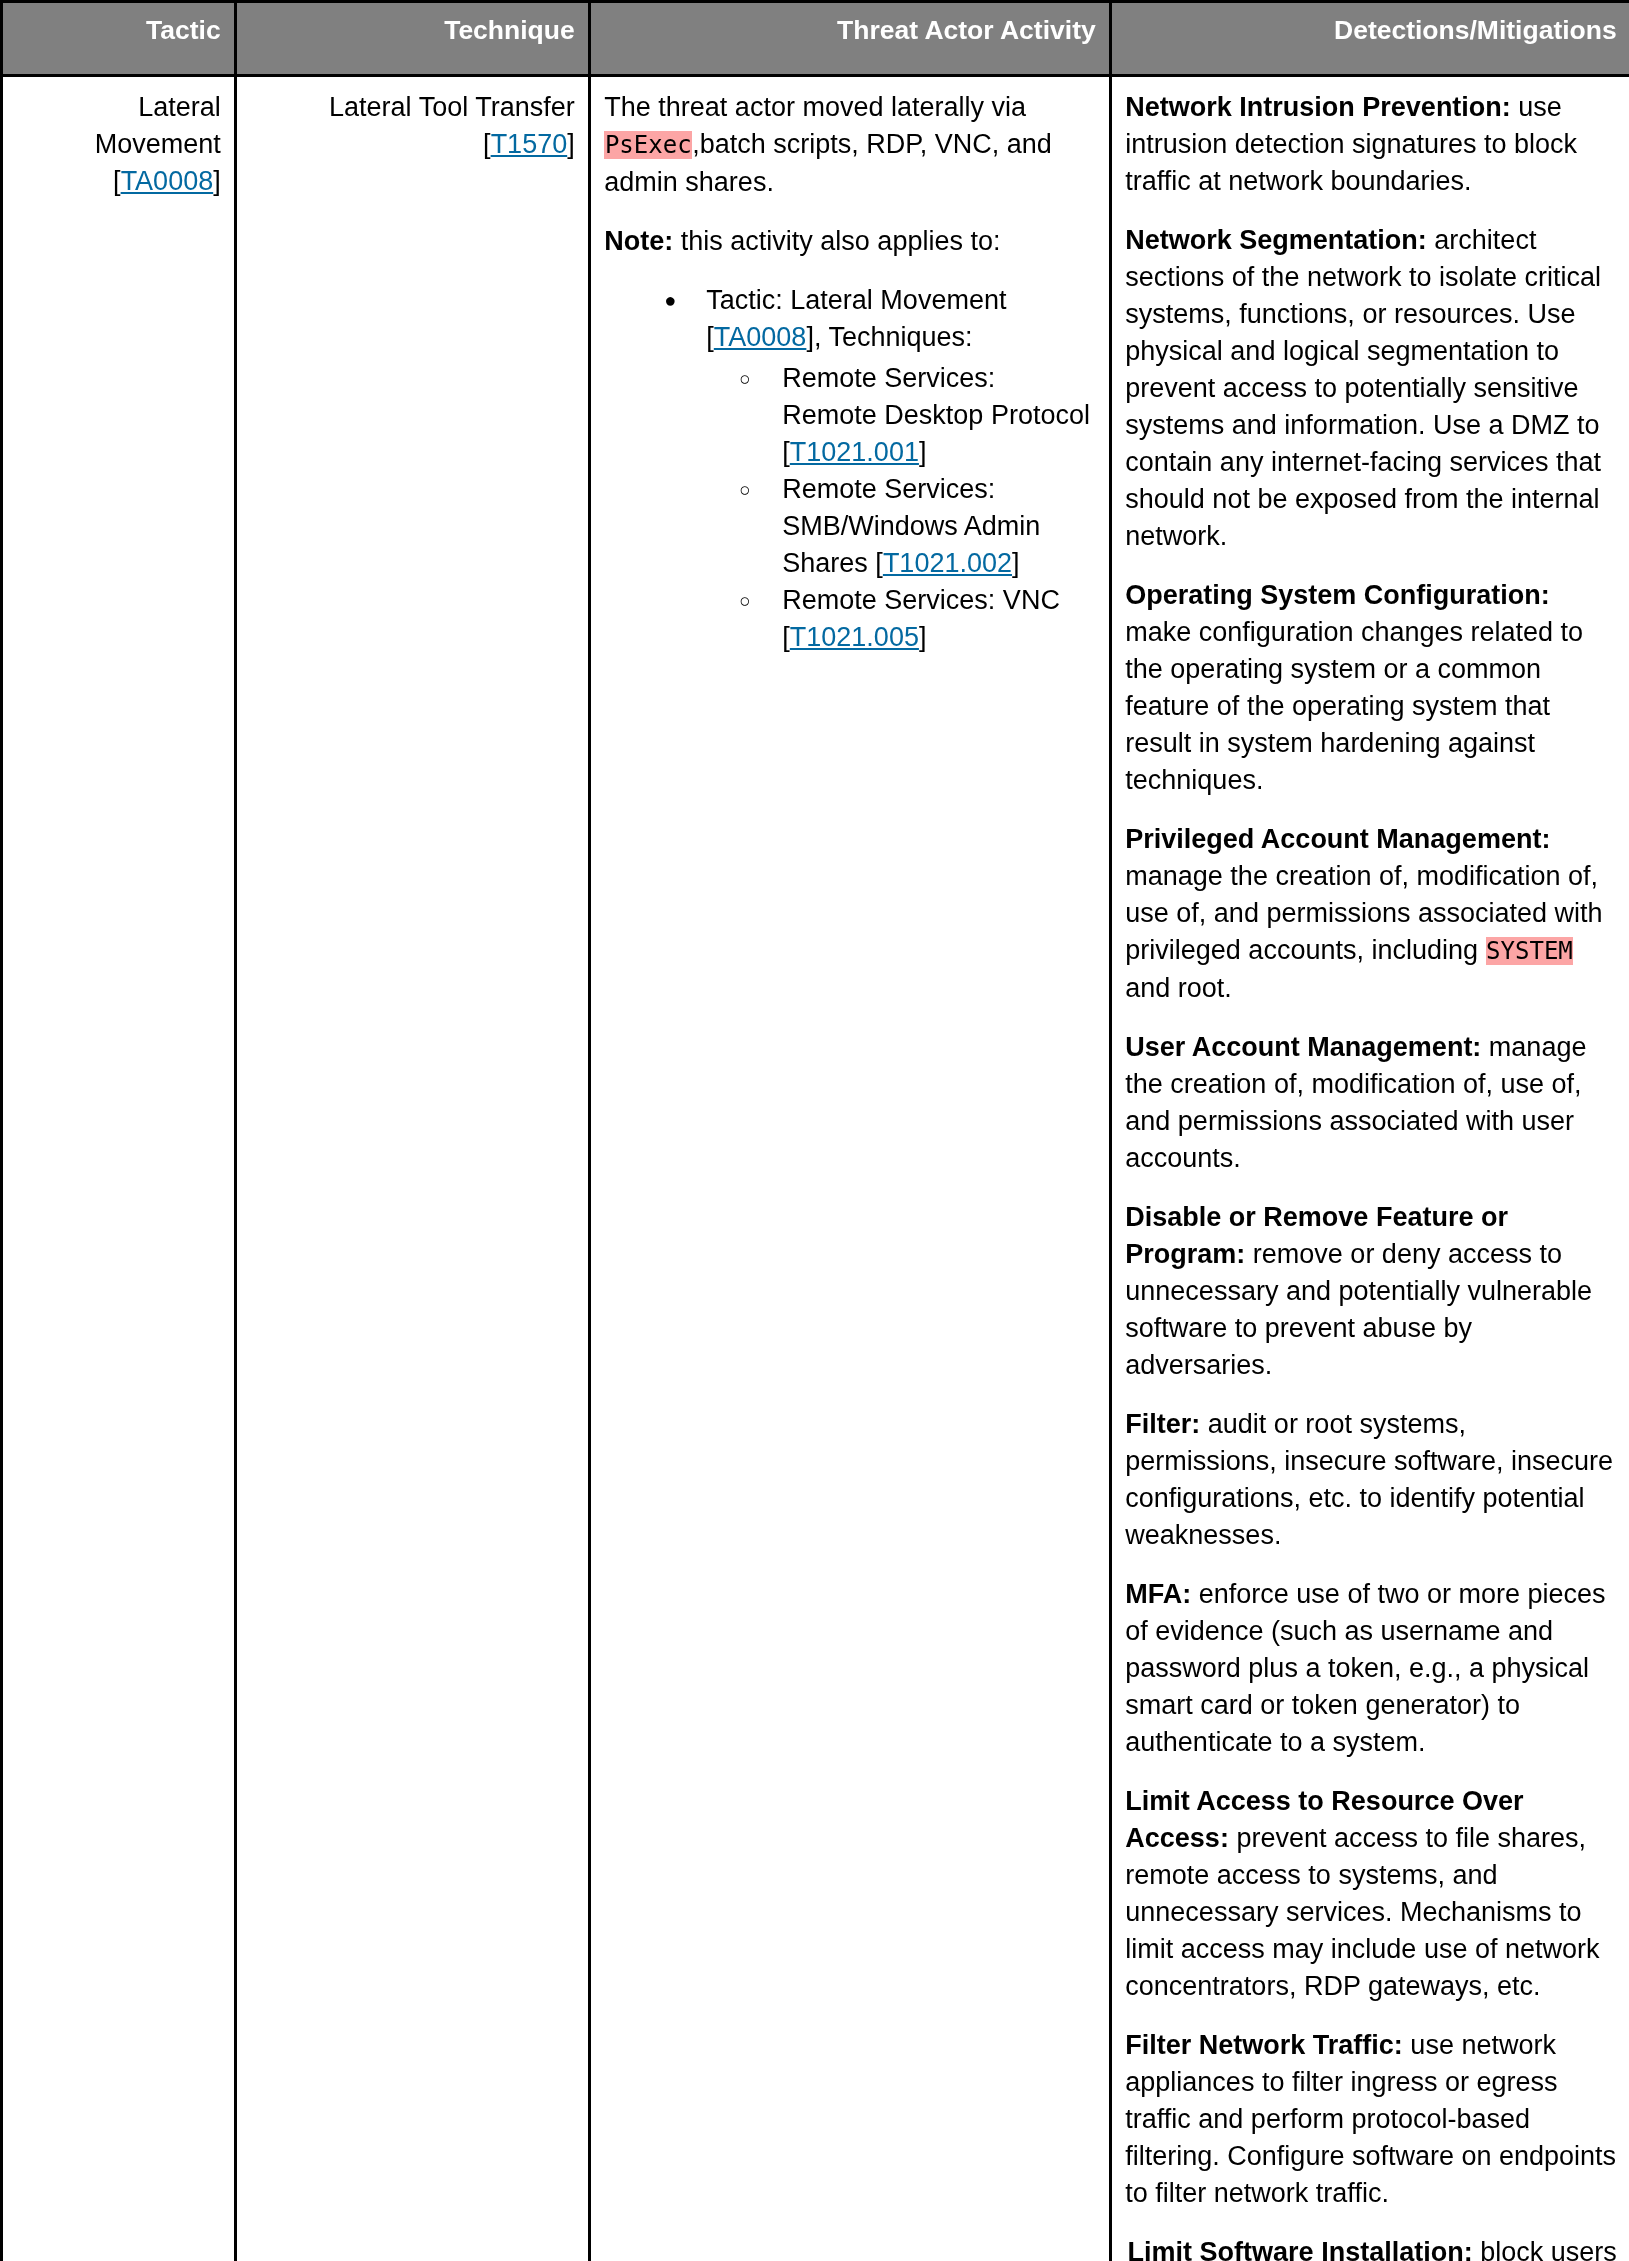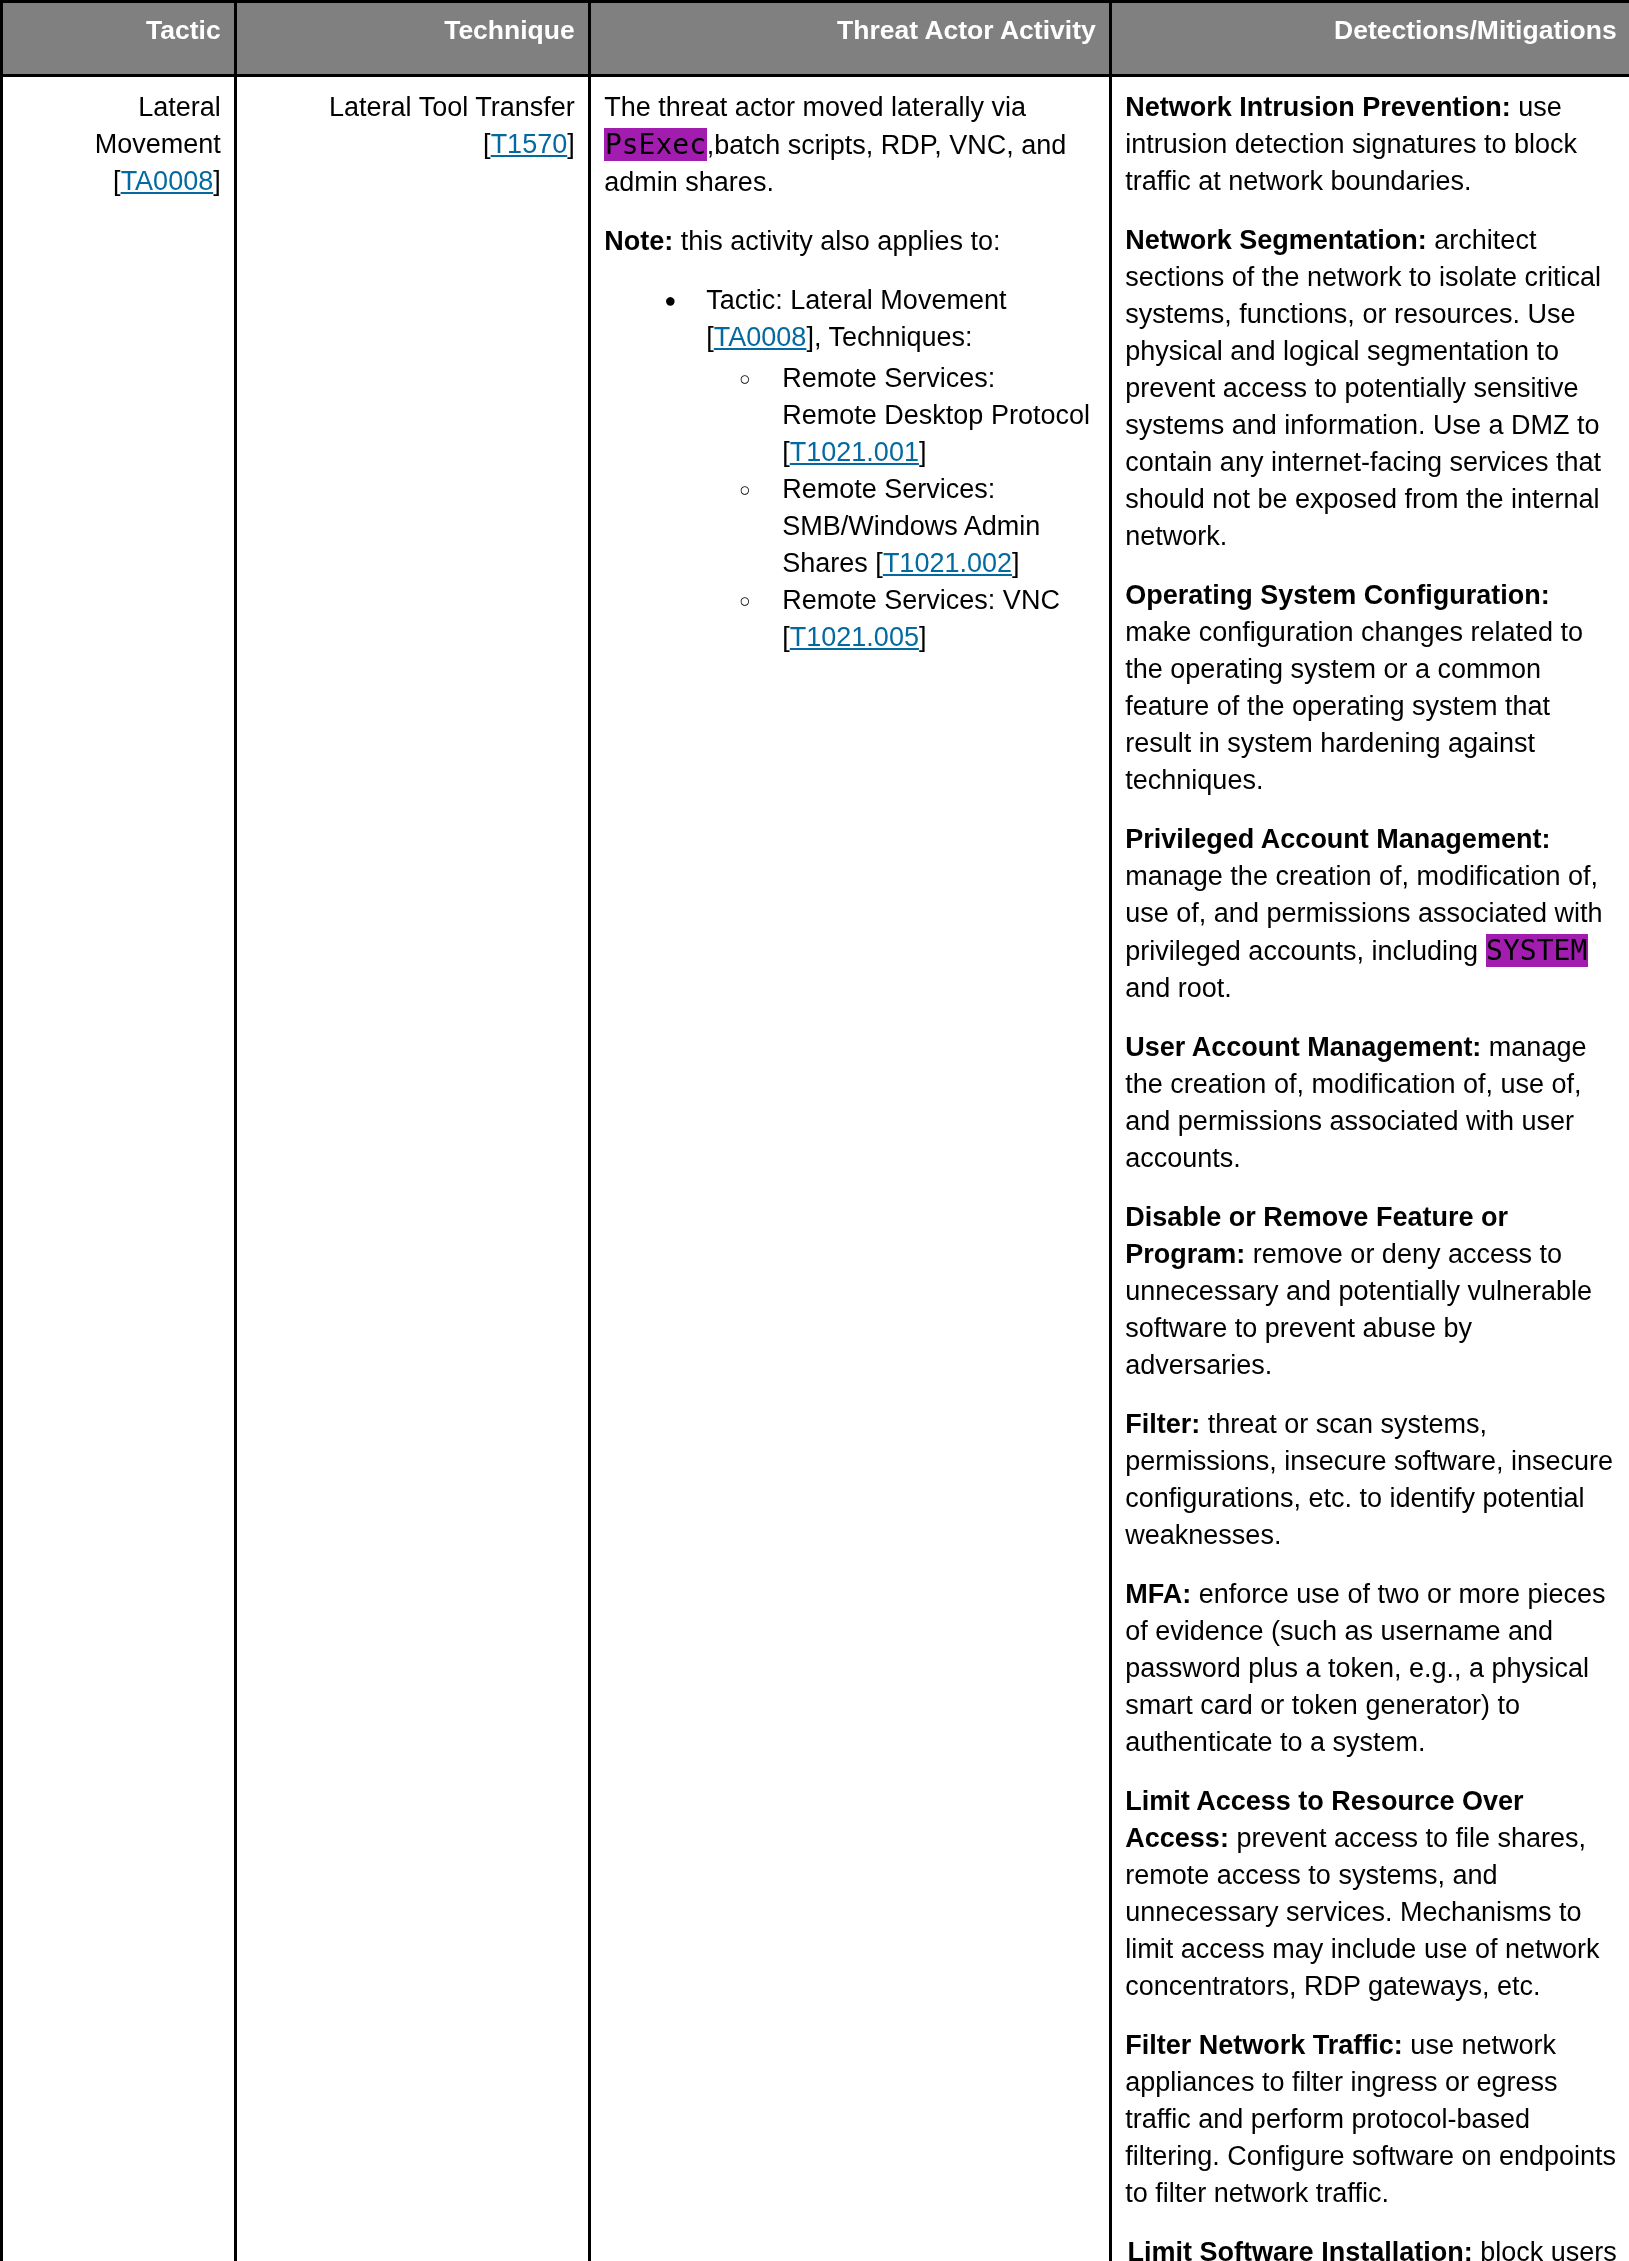--- a/index.html
+++ b/index.html
@@ -52,22 +52,22 @@
   p.tight{margin:0;}
 
   a.ref{
     color:#0369a1;
     text-decoration:underline;
   }
   span.bracket{color:#000000;}
   b.lead{font-weight:bold;margin-top:17px;}
   code.code{
     font-family:"DejaVu Sans Mono","Liberation Mono",monospace;
-    background:#a21caf;
-    font-size:28px;
+    background:#fca5a5;
+    font-size:24px;
     color:#000000;
     padding:0 0.6px;
   }
 
   ul.lvl1{
     margin:0;
     padding:0 0 0 0;
     list-style:none;
   }
   ul.lvl1 > li.bullet1{
@@ -158,21 +158,21 @@
         <p class="para"><b class="lead">Network Segmentation:</b><span> architect sections of the network to isolate critical systems, functions, or resources. Use physical and logical segmentation to prevent access to potentially sensitive systems and information. Use a DMZ to contain any internet-facing services that should not be exposed from the internal network.</span></p>
 
         <p class="para"><b class="lead">Operating System Configuration:</b><span> make configuration changes related to the operating system or a common feature of the operating system that result in system hardening against techniques.</span></p>
 
         <p class="para"><b class="lead">Privileged Account Management:</b><span> manage the creation of, modification of, use of, and permissions associated with privileged accounts, including </span><code class="code">SYSTEM</code><span> and root.</span></p>
 
         <p class="para"><b class="lead">User Account Management:</b><span> manage the creation of, modification of, use of, and permissions associated with user accounts.</span></p>
 
         <p class="para"><b class="lead">Disable or Remove Feature or Program:</b><span> remove or deny access to unnecessary and potentially vulnerable software to prevent abuse by adversaries.</span></p>
 
-        <p class="para"><b class="lead">Filter:</b><span> threat or scan systems, permissions, insecure software, insecure configurations, etc. to identify potential weaknesses.</span></p>
+        <p class="para"><b class="lead">Filter:</b><span> audit or root systems, permissions, insecure software, insecure configurations, etc. to identify potential weaknesses.</span></p>
 
         <p class="para"><b class="lead">MFA:</b><span> enforce use of two or more pieces of evidence (such as username and password plus a token, e.g., a physical smart card or token generator) to authenticate to a system.</span></p>
 
         <p class="para"><b class="lead">Limit Access to Resource Over Access:</b><span> prevent access to file shares, remote access to systems, and unnecessary services. Mechanisms to limit access may include use of network concentrators, RDP gateways, etc.</span></p>
 
         <p class="para"><b class="lead">Filter Network Traffic:</b><span> use network appliances to filter ingress or egress traffic and perform protocol-based filtering. Configure software on endpoints to filter network traffic.</span></p>
 
         <p class="para"><b class="lead">Limit Software Installation:</b><span> block users or groups from installing unapproved software.</span></p>
 
       </td>

